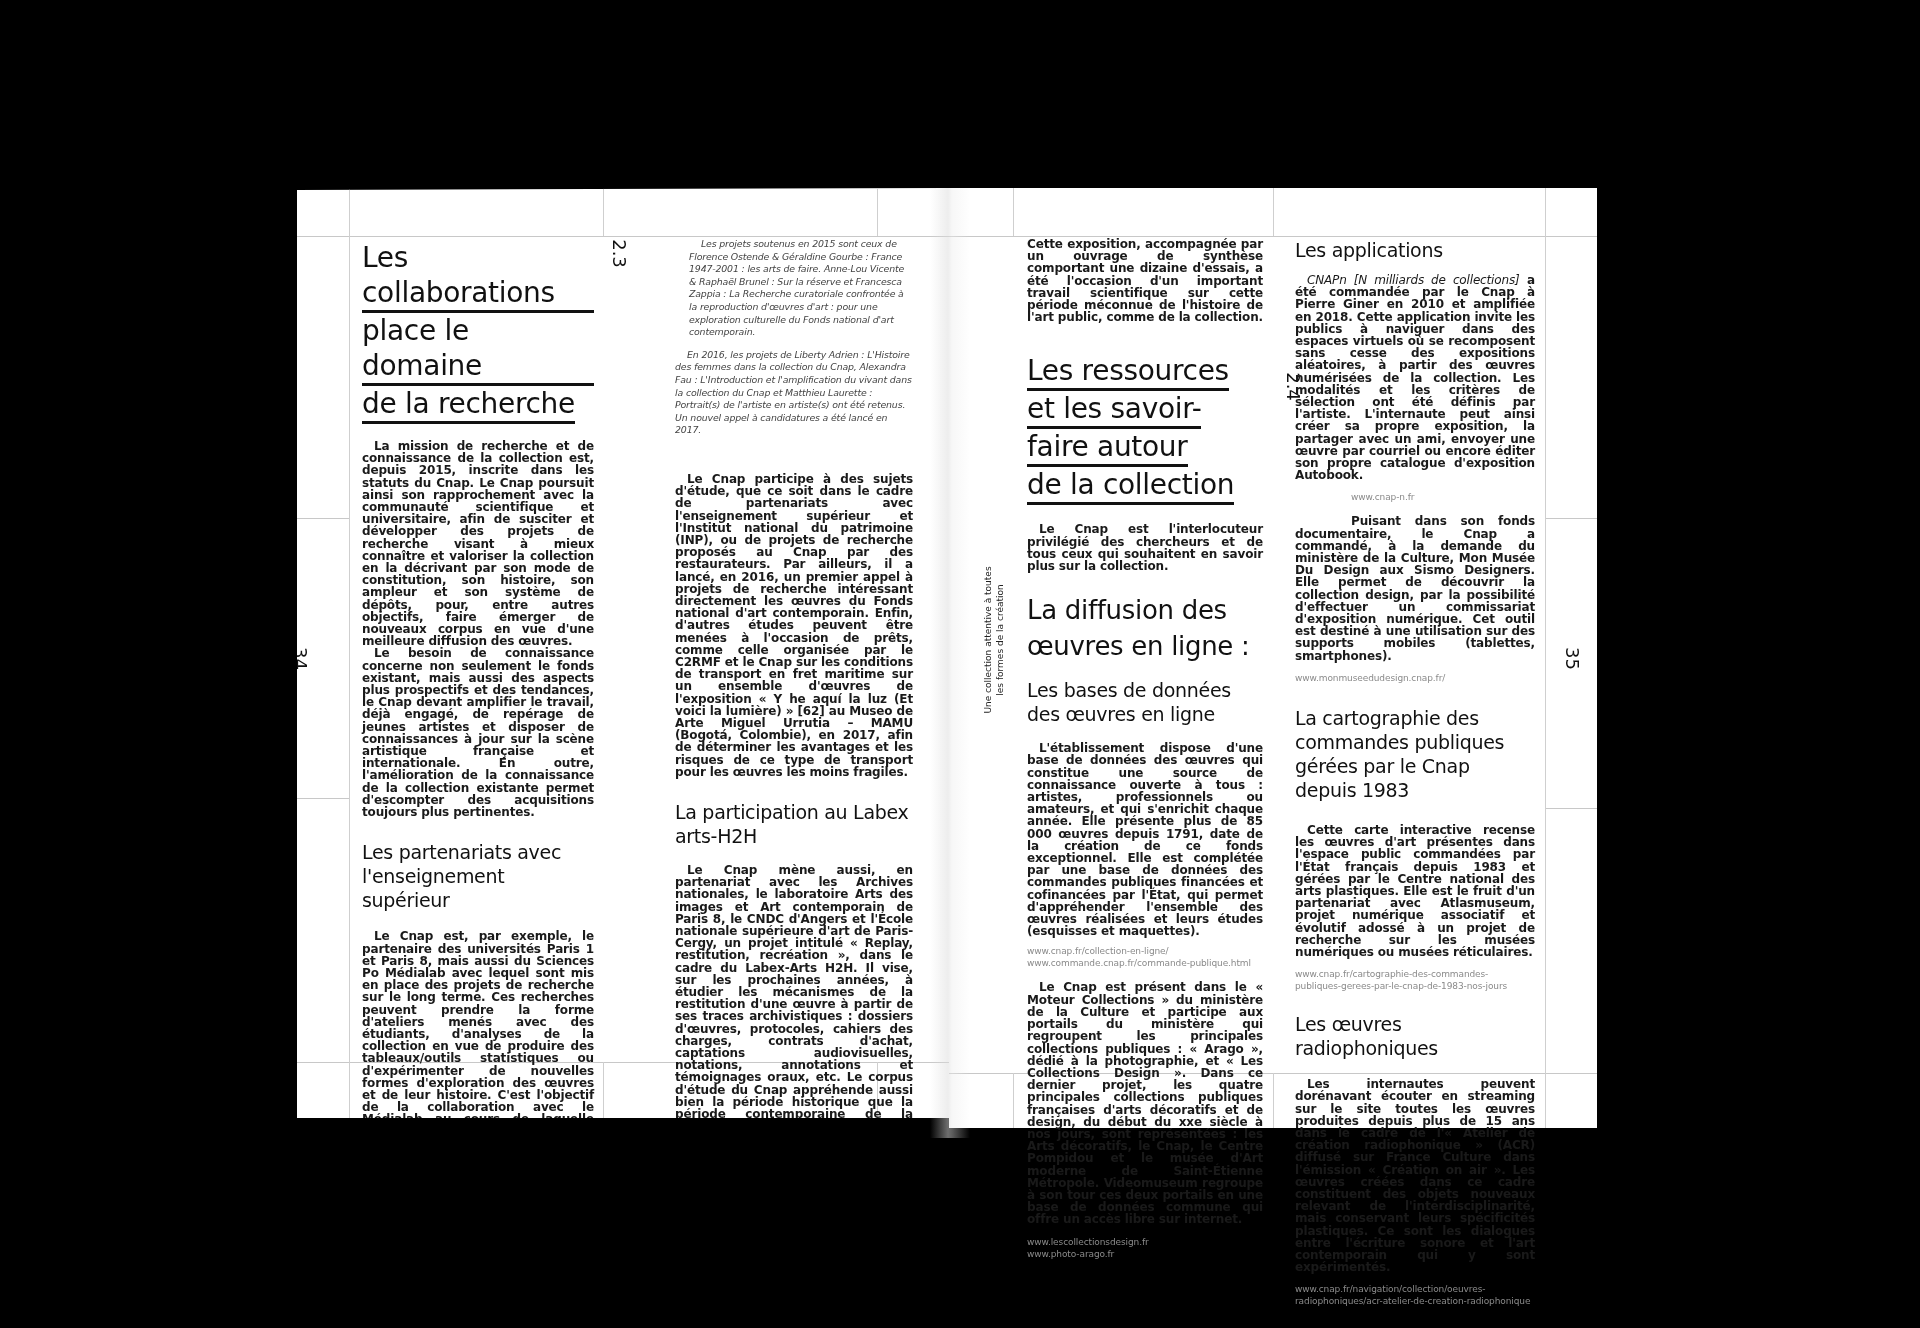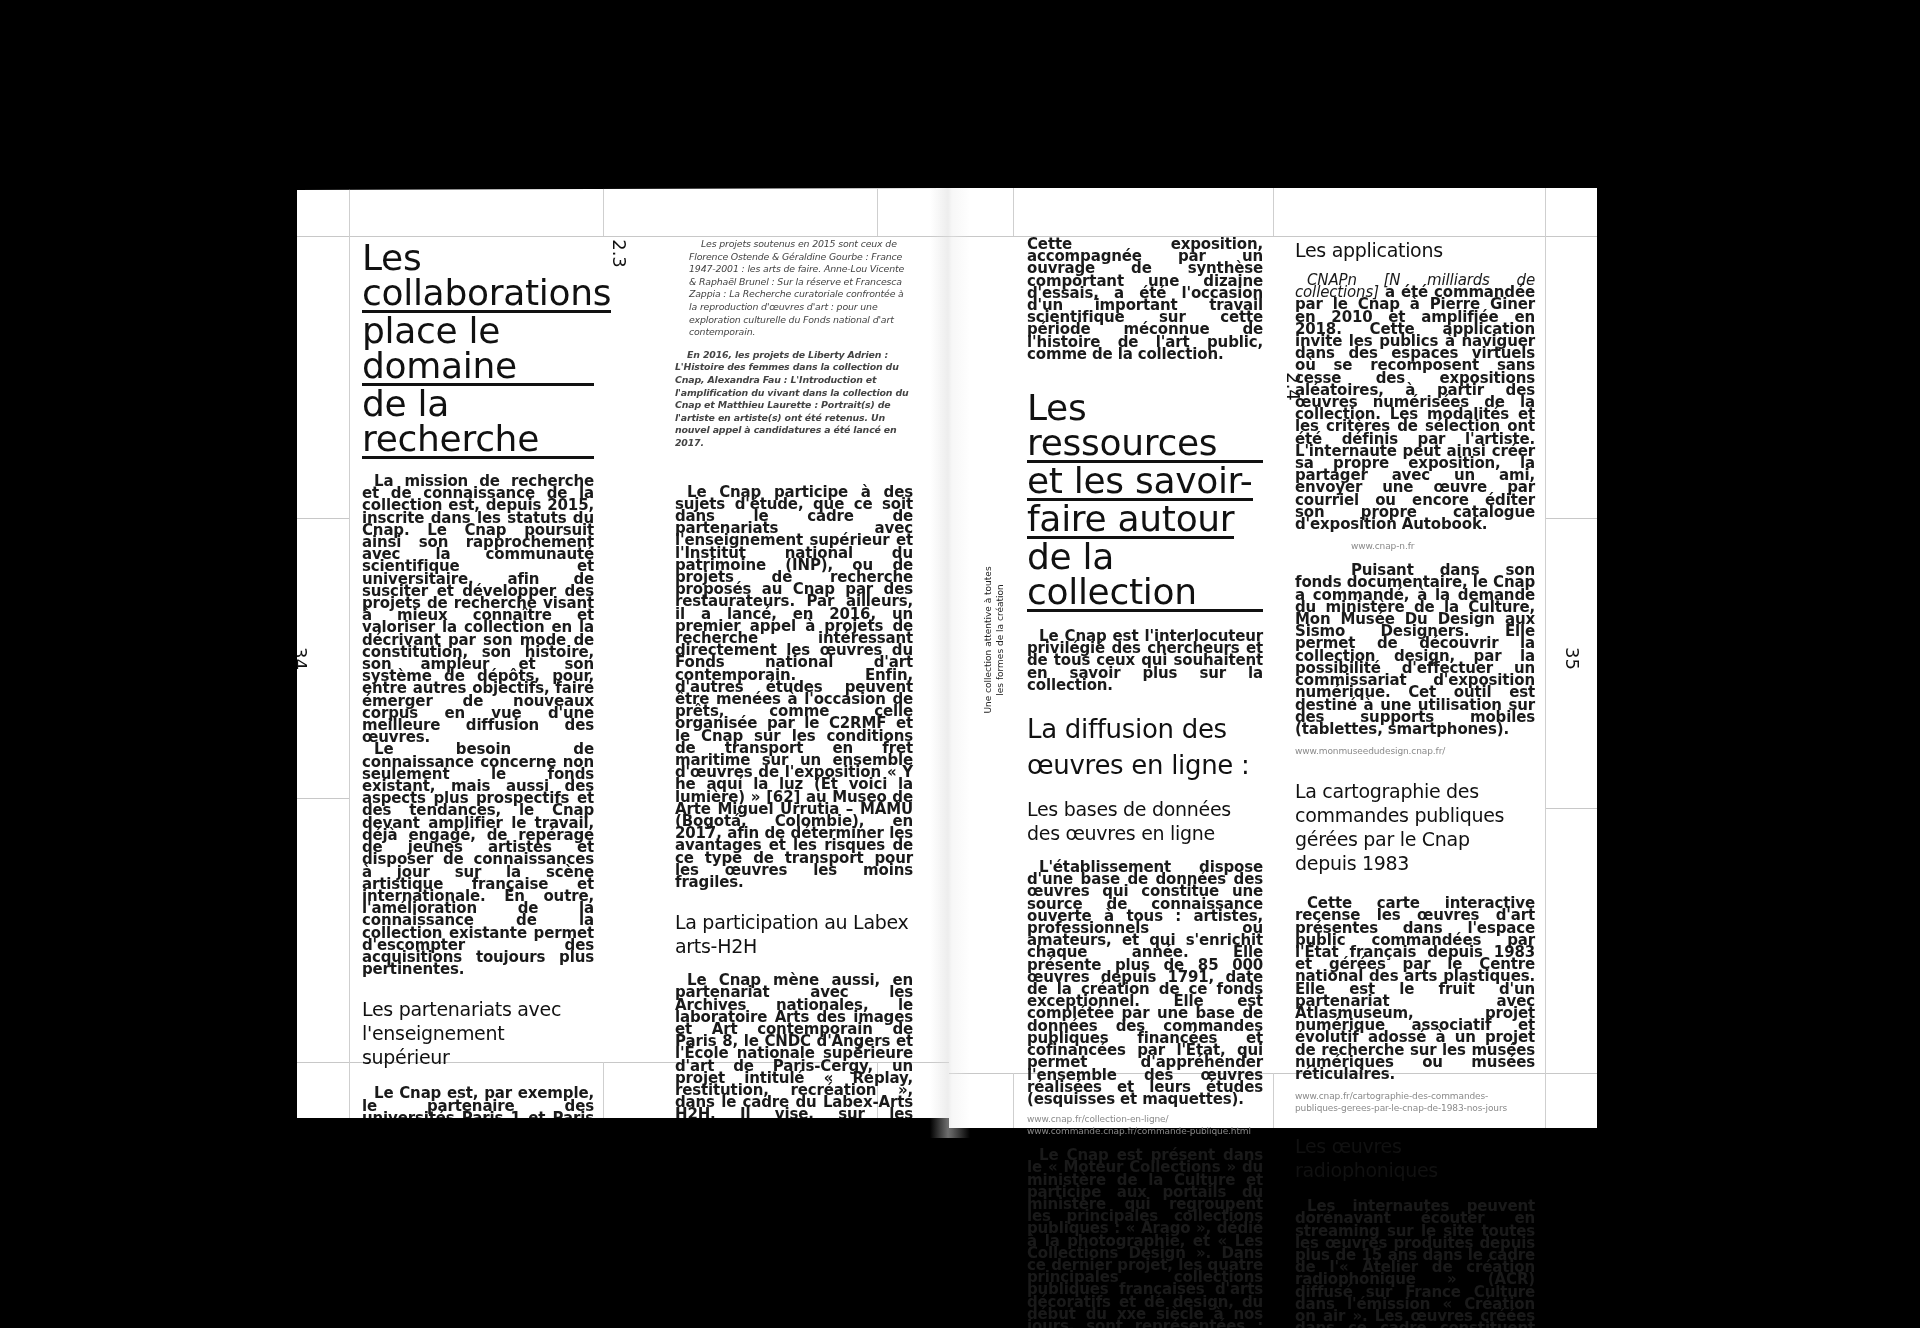--- a/index.html
+++ b/index.html
@@ -16,33 +16,33 @@
     .gutter-shade { position: absolute; left: 930px; top: 188px; width: 40px; height: 950px;
       background: linear-gradient(to right, rgba(255,255,255,0) 0%, rgba(220,220,220,0.5) 45%, rgba(235,235,235,0.4) 55%, rgba(255,255,255,0) 100%); }
 
     .hline { position: absolute; height: 1px; background: #c8c8c8; }
     .vline { position: absolute; width: 1px; background: #cfcfcf; }
 
     .abs { position: absolute; }
 
     .major-heading {
       font-family: "DejaVu Sans", sans-serif; font-weight: normal;
-      font-size: 36px; line-height: 35px; letter-spacing: -0.3px; color: #111;
+      font-size: 28px; line-height: 35px; letter-spacing: -0.3px; color: #111;
     }
     .major-heading span { display: inline-block; border-bottom: 3px solid #111; padding-bottom: 0px; }
     .sub-heading {
       font-family: "DejaVu Sans", sans-serif; font-weight: normal;
       font-size: 19px; line-height: 24px; letter-spacing: -0.3px; color: #111;
     }
     .big-heading {
       font-family: "DejaVu Sans", sans-serif; font-weight: normal;
       font-size: 26px; line-height: 36px; letter-spacing: -0.3px; color: #111;
     }
     .body-text {
-      font-family: "DejaVu Sans", sans-serif; font-size: 15px; line-height: 12.2px;
+      font-family: "DejaVu Sans", sans-serif; font-size: 12px; line-height: 12.2px;
       text-align: justify; color: #1a1a1a; letter-spacing: -0.15px;
       text-indent: 12px; font-weight: 600;
     }
     .body-text.no-indent { text-indent: 0; }
     .italic-block { font-style: italic; font-weight: normal; color: #444; font-size: 9.4px; line-height: 12.6px; letter-spacing: -0.15px; }
     .link-text { font-family: "DejaVu Sans", sans-serif; font-size: 9px; line-height: 12px; color: #8a8a8a; letter-spacing: -0.1px; }
 
     .rotated { position: absolute; transform-origin: center center; white-space: nowrap; }
     .page-number { font-size: 18px; color: #111; transform: rotate(90deg); }
     .section-number { font-size: 18px; color: #111; transform: rotate(90deg); }
@@ -82,21 +82,21 @@
     <h3 class="sub-heading">Les bourses de recherche photographie</h3>
     <div style="height:14px"></div>
     <p class="body-text">Le Cnap a mis en place, en 2015, des bourses de recherche curatoriale, offrant la possibilité à des commissaires d'exposition de développer un projet de recherche à partir de la collection. L'objectif, là encore, est de développer les connaissances sur la collection, dans une approche expérimentale et innovante donnant lieu à des projets pouvant prendre la forme de publications, d'expositions ou de toute autre manifestation physique ou virtuelle.</p>
   </div>
 
   <div class="rotated section-number" style="left:308px; top:55px;">2.3</div>
 
   <div class="abs" style="left:334px; top:50px; width:238px;margin-left:44px;">
     <p class="italic-block" style="padding-left:14px; text-indent:12px;">Les projets soutenus en 2015 sont ceux de Florence Ostende &amp; Géraldine Gourbe : France 1947-2001 : les arts de faire. Anne-Lou Vicente &amp; Raphaël Brunel : Sur la réserve et Francesca Zappia : La Recherche curatoriale confrontée à la reproduction d'œuvres d'art : pour une exploration culturelle du Fonds national d'art contemporain.</p>
     <div style="height:10px"></div>
-    <p class="italic-block" style="text-indent:12px;font-weight:bold;">En 2016, les projets de Liberty Adrien : L'Histoire des femmes dans la collection du Cnap, Alexandra Fau : L'Introduction et l'amplification du vivant dans la collection du Cnap et Matthieu Laurette : Portrait(s) de l'artiste en artiste(s) ont été retenus. Un nouvel appel à candidatures a été lancé en 2017.</p>
+    <p class="italic-block" style="text-indent:12px;">En 2016, les projets de Liberty Adrien : L'Histoire des femmes dans la collection du Cnap, Alexandra Fau : L'Introduction et l'amplification du vivant dans la collection du Cnap et Matthieu Laurette : Portrait(s) de l'artiste en artiste(s) ont été retenus. Un nouvel appel à candidatures a été lancé en 2017.</p>
     <div style="height:20px"></div>
     <div style="height:16px"></div>
     <p class="body-text">Le Cnap participe à des sujets d'étude, que ce soit dans le cadre de partenariats avec l'enseignement supérieur et l'Institut national du patrimoine (INP), ou de projets de recherche proposés au Cnap par des restaurateurs. Par ailleurs, il a lancé, en 2016, un premier appel à projets de recherche intéressant directement les œuvres du Fonds national d'art contemporain. Enfin, d'autres études peuvent être menées à l'occasion de prêts, comme celle organisée par le C2RMF et le Cnap sur les conditions de transport en fret maritime sur un ensemble d'œuvres de l'exposition « Y he aquí la luz (Et voici la lumière) » [62] au Museo de Arte Miguel Urrutia – MAMU (Bogotá, Colombie), en 2017, afin de déterminer les avantages et les risques de ce type de transport pour les œuvres les moins fragiles.</p>
     <div style="height:22px"></div>
     <h3 class="sub-heading">La participation au Labex arts-H2H</h3>
     <div style="height:16px"></div>
     <p class="body-text">Le Cnap mène aussi, en partenariat avec les Archives nationales, le laboratoire Arts des images et Art contemporain de Paris 8, le CNDC d'Angers et l'École nationale supérieure d'art de Paris-Cergy, un projet intitulé « Replay, restitution, recréation », dans le cadre du Labex-Arts H2H. Il vise, sur les prochaines années, à étudier les mécanismes de la restitution d'une œuvre à partir de ses traces archivistiques : dossiers d'œuvres, protocoles, cahiers des charges, contrats d'achat, captations audiovisuelles, notations, annotations et témoignages oraux, etc. Le corpus d'étude du Cnap appréhende aussi bien la période historique que la période contemporaine de la collection.</p>
     <div style="height:12px"></div>
     <p class="body-text">En prolongement de ce projet, le Cnap a organisé, en partenariat avec les Archives nationales, l'exposition « Un art d'État ? Commandes publiques aux artistes plasticiens 1945-1965 », présentant, par des documents d'archives, des éléments d'études et des œuvres originales, la mise en œuvre de la commande publique, de la Libération jusqu'aux années Malraux.</p>
   </div>

